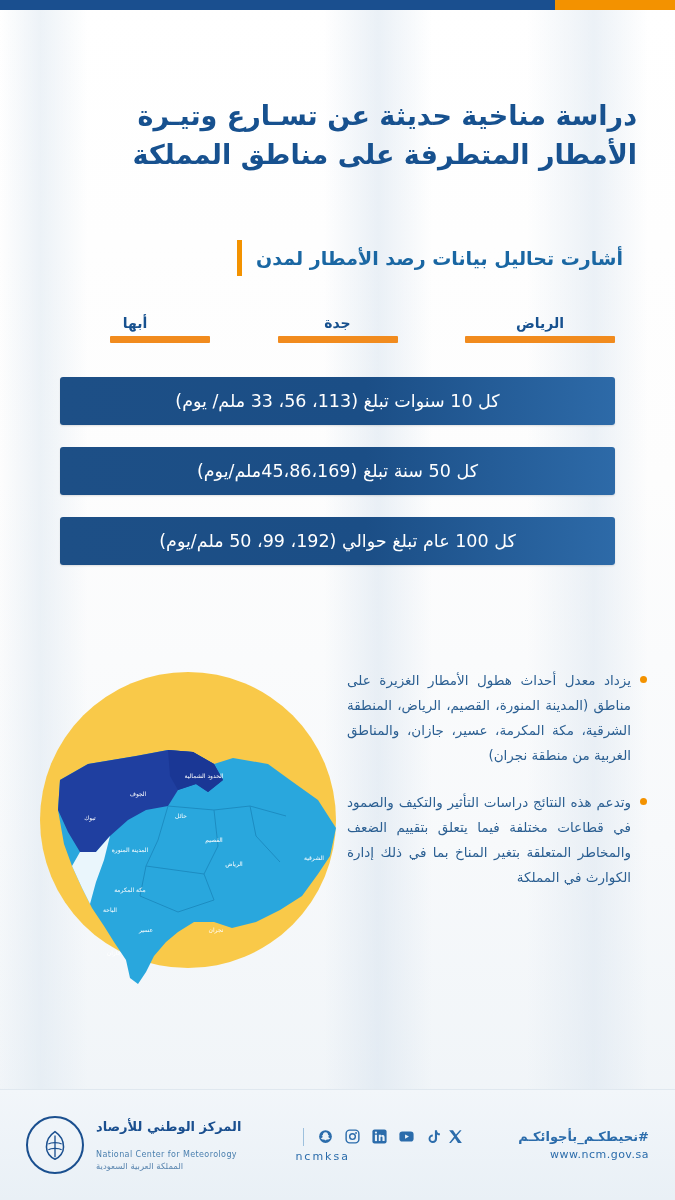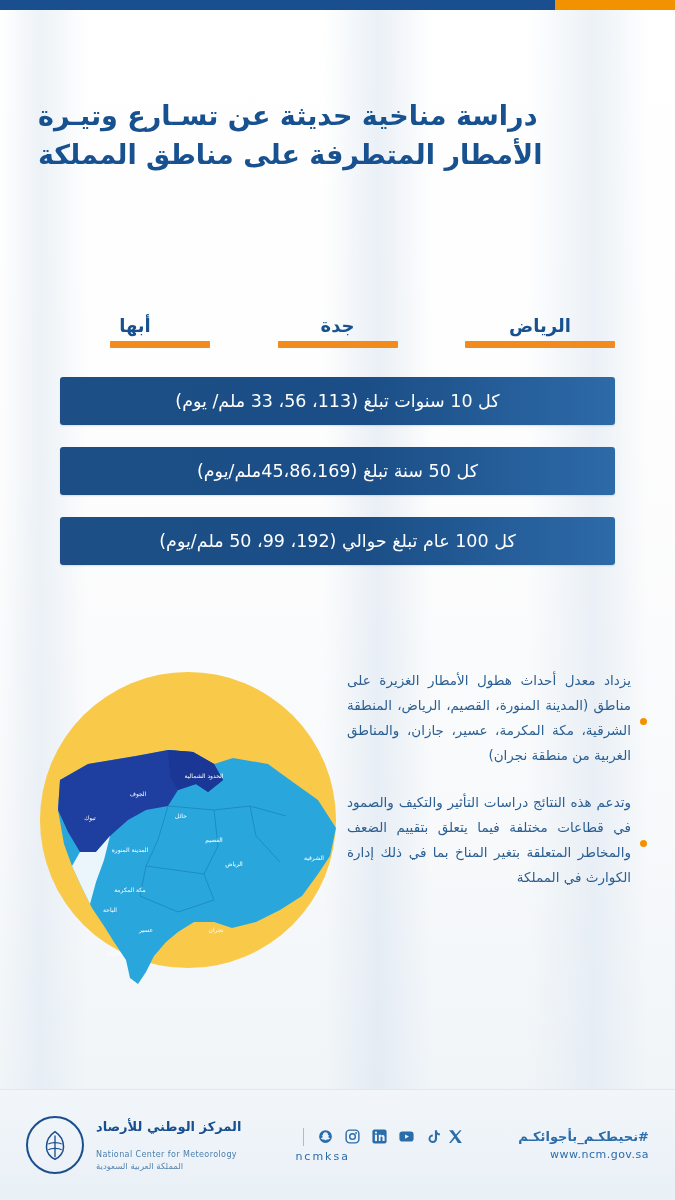--- a/index.html
+++ b/index.html
@@ -28,21 +28,21 @@
     position:absolute;top:0;left:0;width:675px;height:10px;
     background:#1a4f8f;
   }
   .top-bar .accent{
     position:absolute;right:0;top:0;height:10px;width:120px;background:#f39200;
   }
 
   
   .title{
     position:absolute;top:96px;right:38px;left:38px;
-    text-align:left;
+    text-align:right;
     color:#17518f;
     font-weight:bold;
     font-size:27px;
     line-height:1.45;
     letter-spacing:0px;
   }
   .title .l2{display:block;}
 
   
   .subhead-wrap{
@@ -56,21 +56,21 @@
   .subhead{
     color:#1a67a3;font-size:19px;font-weight:bold;padding:0 14px;
   }
 
   
   .cities{
     position:absolute;top:315px;right:60px;left:60px;
     display:flex;flex-direction:row;justify-content:space-between;align-items:flex-start;
   }
   .city{
-    position:relative;text-align:center;color:#17518f;font-weight:bold;font-size:18px;
+    position:relative;text-align:center;color:#17518f;font-weight:bold;font-size:14px;
     width:150px;
   }
   .city .underline{
     display:block;height:7px;background:#f18b1e;margin-top:5px;border-radius:1px;
   }
   .city.c-riyadh .underline{width:150px;margin-right:0;}
   .city.c-jeddah .underline{width:120px;margin:5px auto 0 auto;}
   .city.c-abha .underline{width:100px;margin:5px 0 0 auto;}
 
   
@@ -97,21 +97,21 @@
     position:absolute;left:22px;top:12px;width:296px;height:296px;border-radius:50%;
     background:#f9c949;
   }
   .map-svg{position:absolute;left:0;top:0;width:330px;height:340px;}
 
   
   .bullets{
     position:absolute;top:668px;right:28px;width:300px;
   }
   .bullet{
-    display:flex;flex-direction:row;align-items:center;margin-bottom:22px;
+    display:flex;flex-direction:row;align-items:flex-start;margin-bottom:22px;
   }
   .dot{
     width:7px;height:7px;border-radius:50%;background:#f39200;margin-top:8px;margin-left:9px;flex:0 0 auto;
   }
   .btext{
     color:#2b5f92;font-size:13.5px;line-height:1.85;text-align:justify;
     text-align-last:right;
   }
 
   
@@ -149,20 +149,24 @@
   <div class="streaks"></div>
   <div class="top-bar">
     <div class="accent"></div>
   </div>
 
   <div class="title">
     <span class="l1">دراسة مناخية حديثة عن تسـارع وتيـرة</span>
     <span class="l2">الأمطار المتطرفة على مناطق المملكة</span>
   </div>
 
+  <div class="subhead-wrap">
+    <div class="subhead">أشارت تحاليل بيانات رصد الأمطار لمدن</div>
+    <div class="subhead-bar"></div>
+  </div>
 
   <div class="cities">
     <div class="city c-riyadh">
       <span>الرياض</span>
       <span class="underline"></span>
     </div>
     <div class="city c-jeddah">
       <span>جدة</span>
       <span class="underline"></span>
     </div>

